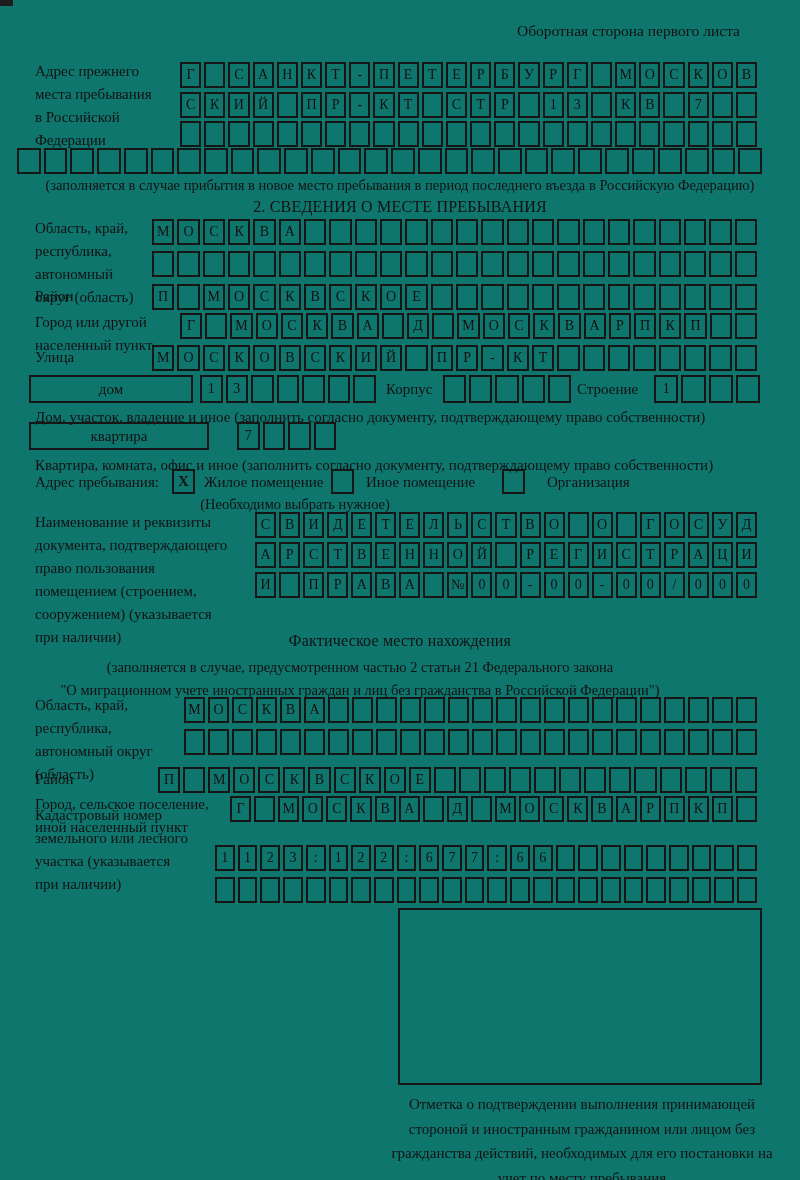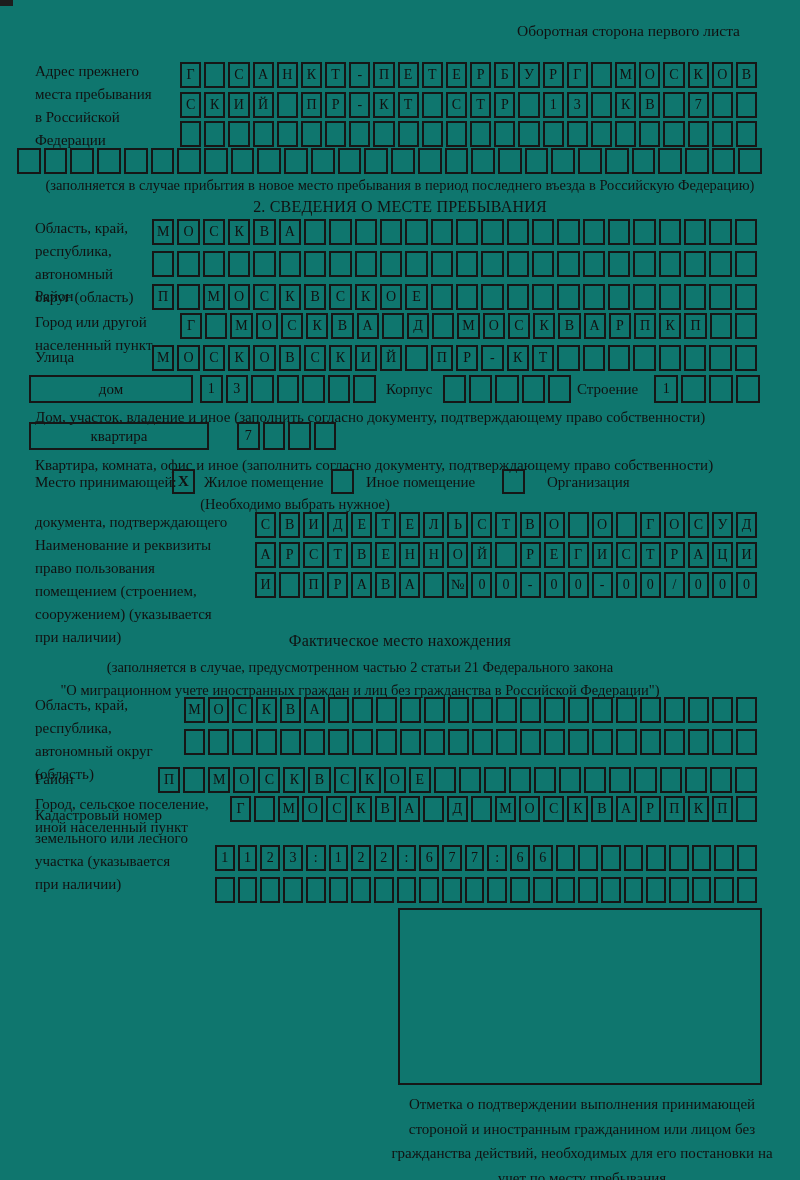--- a/index.html
+++ b/index.html
@@ -378,32 +378,32 @@
 
   <div class="abs wbox apt-box">квартира</div>
   <div class="abs cells tall apt-cells">
       <span class="cell">7</span>
       <span class="cell"></span>
       <span class="cell"></span>
       <span class="cell"></span>
     </div>
   <div class="abs lbl apt-note">Квартира, комната, офис и иное (заполнить согласно документу, подтверждающему право собственности)</div>
 
-  <div class="abs lbl stay-label">Место принимающей:</div>
+  <div class="abs lbl stay-label">Адрес пребывания:</div>
   <div class="abs chk stay-box1">X</div>
   <div class="abs lbl stay-opt1">Жилое помещение</div>
   <div class="abs chk stay-box2"></div>
   <div class="abs lbl stay-opt2">Иное помещение</div>
   <div class="abs chk stay-box3"></div>
   <div class="abs lbl stay-opt3">Организация</div>
   <div class="abs note stay-note">(Необходимо выбрать нужное)</div>
 
   <div class="abs lbl doc-label">
+      <div>Наименование и реквизиты</div>
       <div>документа, подтверждающего</div>
-      <div>Наименование и реквизиты</div>
       <div>право пользования</div>
       <div>помещением (строением,</div>
       <div>сооружением) (указывается</div>
       <div>при наличии)</div>
     </div>
   <div class="abs cells doc-row1">
       <span class="cell">С</span>
       <span class="cell">В</span>
       <span class="cell">И</span>
       <span class="cell">Д</span>

